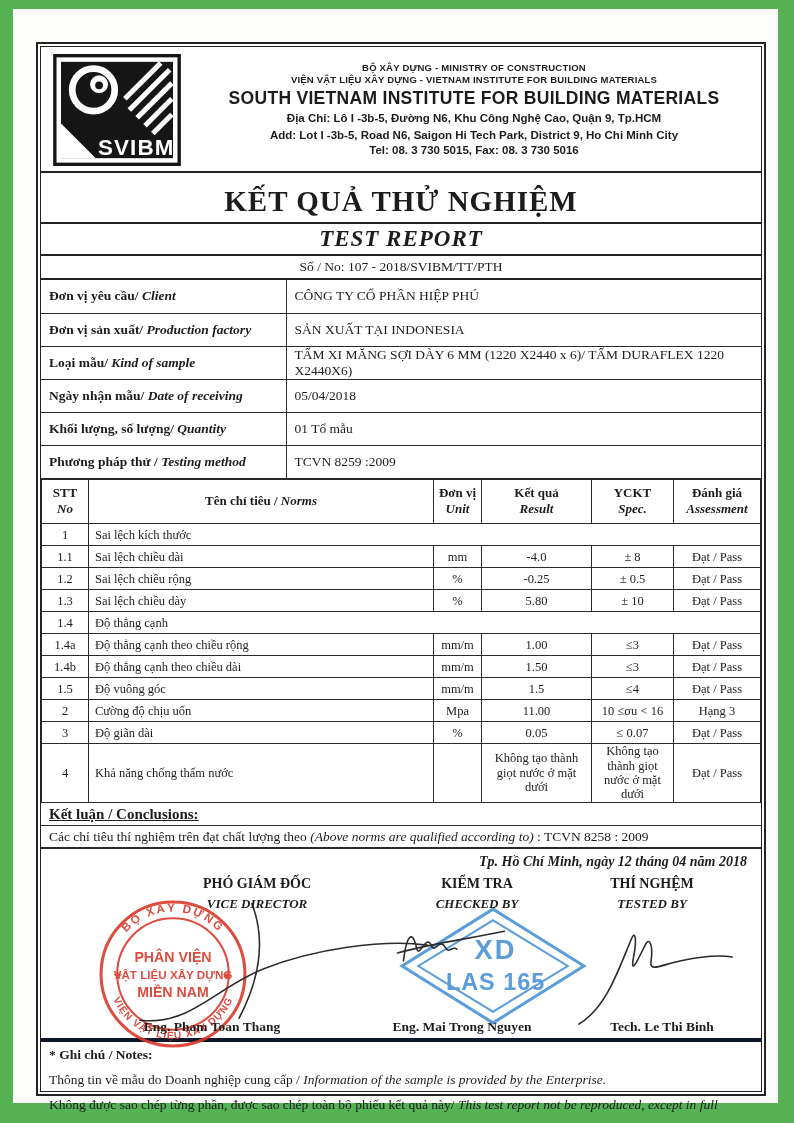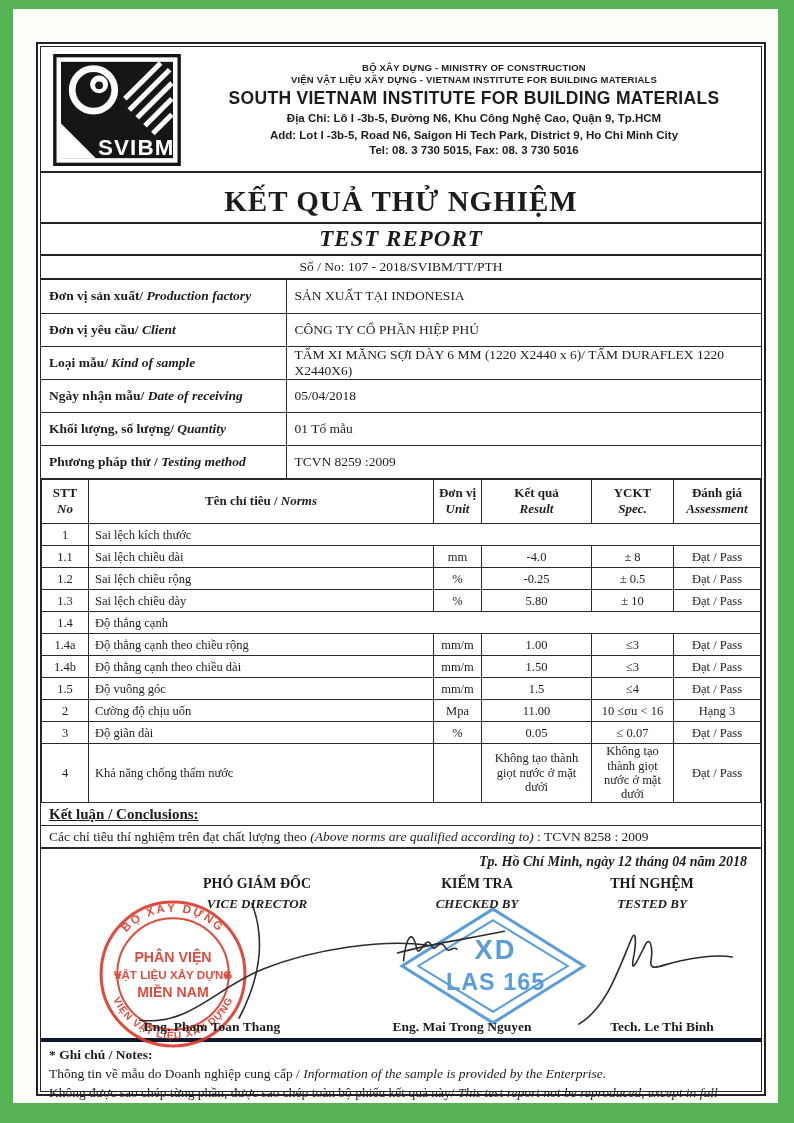--- a/index.html
+++ b/index.html
@@ -69,21 +69,21 @@
   .stamp-round{position:absolute;left:56px;top:28px;width:152px;height:152px;opacity:.9}
   .stamp-round text{font-family:"Liberation Sans",sans-serif;font-weight:bold;fill:var(--stamp-red)}
   .stamp-diamond{position:absolute;left:358px;top:36px;width:188px;height:120px;opacity:.85}
   .stamp-diamond text{font-family:"Liberation Sans",sans-serif;font-weight:bold;fill:var(--stamp-blue)}
   .sig-ink{position:absolute;inset:0;width:100%;height:100%}
   .sig-ink path{fill:none;stroke:#2b2b2b;stroke-width:1.6;stroke-linecap:round}
 
   
   .notes{border-top:4px solid #0f172a;padding:5px 8px 0 8px;font-size:13.5px}
   .notes-head{font-weight:bold}
-  .note-line{margin-top:3px}
+  .note-line{margin-top:9px}
   .ni{font-style:italic}
 </style>
 </head>
 <body>
 
 <div class="page">
   <div class="sheet">
     <div class="doc">
       <div class="doc-inner">
 
@@ -116,26 +116,26 @@
           </div>
         </div>
 
         <div class="title-vi">KẾT QUẢ THỬ NGHIỆM</div>
         <div class="title-en">TEST REPORT</div>
         <div class="title-no">Số / No: 107 - 2018/SVIBM/TT/PTH</div>
 
         <table class="info-table">
           <tbody>
   <tr>
+    <td class="il"><span class="lv">Đơn vị yêu cầu/</span> <span class="le">Client</span></td>
+    <td class="ival">CÔNG TY CỔ PHẦN HIỆP PHÚ</td>
+  </tr>
+  <tr>
     <td class="il"><span class="lv">Đơn vị sản xuất/</span> <span class="le">Production factory</span></td>
     <td class="ival">SẢN XUẤT TẠI INDONESIA</td>
-  </tr>
-  <tr>
-    <td class="il"><span class="lv">Đơn vị yêu cầu/</span> <span class="le">Client</span></td>
-    <td class="ival">CÔNG TY CỔ PHẦN HIỆP PHÚ</td>
   </tr>
   <tr>
     <td class="il"><span class="lv">Loại mẫu/</span> <span class="le">Kind of sample</span></td>
     <td class="ival">TẤM XI MĂNG SỢI DÀY 6 MM (1220 X2440 x 6)/ TẤM DURAFLEX 1220 X2440X6)</td>
   </tr>
   <tr>
     <td class="il"><span class="lv">Ngày nhận mẫu/</span> <span class="le">Date of receiving</span></td>
     <td class="ival">05/04/2018</td>
   </tr>
   <tr>

